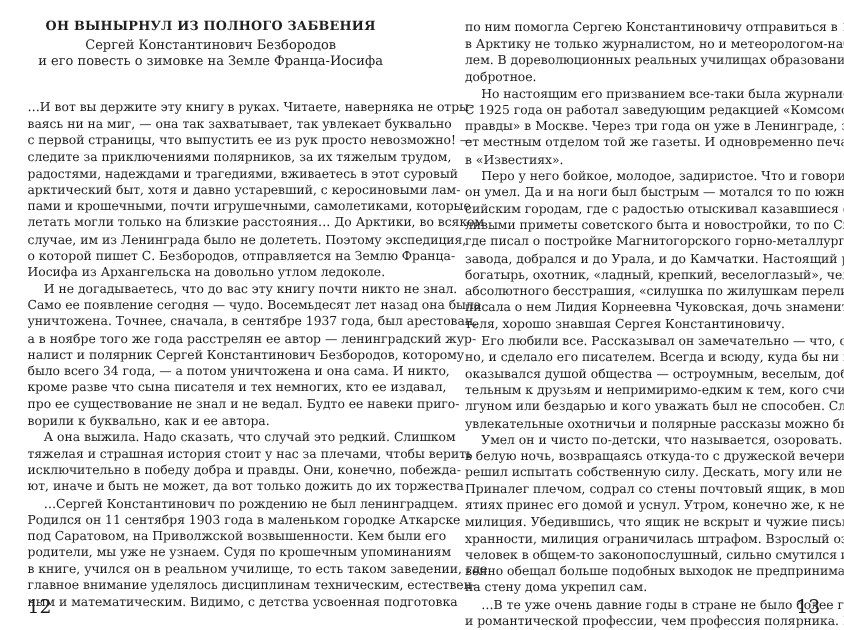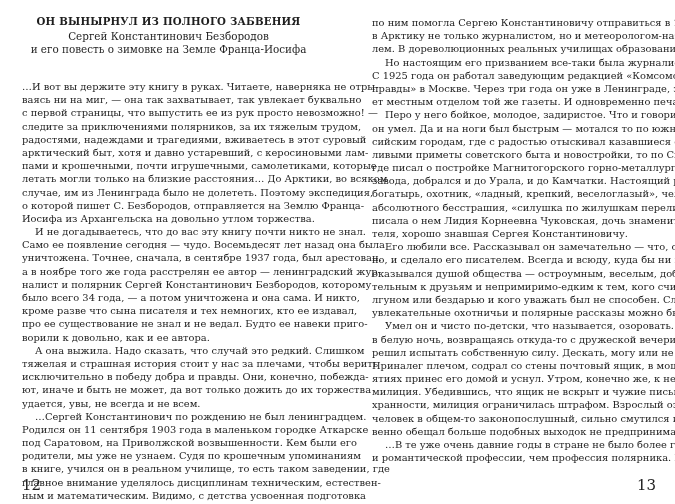--- a/index.html
+++ b/index.html
@@ -35,55 +35,56 @@
       <span class="line">…И вот вы держите эту книгу в руках. Читаете, наверняка не отры-</span>
       <span class="line">ваясь ни на миг, — она так захватывает, так увлекает буквально</span>
       <span class="line">с первой страницы, что выпустить ее из рук просто невозможно! —</span>
       <span class="line">следите за приключениями полярников, за их тяжелым трудом,</span>
       <span class="line">радостями, надеждами и трагедиями, вживаетесь в этот суровый</span>
       <span class="line">арктический быт, хотя и давно устаревший, с керосиновыми лам-</span>
       <span class="line">пами и крошечными, почти игрушечными, самолетиками, которые</span>
       <span class="line">летать могли только на близкие расстояния… До Арктики, во всяком</span>
       <span class="line">случае, им из Ленинграда было не долететь. Поэтому экспедиция,</span>
       <span class="line">о которой пишет С. Безбородов, отправляется на Землю Франца-</span>
-      <span class="line last">Иосифа из Архангельска на довольно утлом торжества.</span>
+      <span class="line last">Иосифа из Архангельска на довольно утлом ледоколе.</span>
       <span class="line indent">И не догадываетесь, что до вас эту книгу почти никто не знал.</span>
       <span class="line">Само ее появление сегодня — чудо. Восемьдесят лет назад она была</span>
       <span class="line">уничтожена. Точнее, сначала, в сентябре 1937 года, был арестован,</span>
       <span class="line">а в ноябре того же года расстрелян ее автор — ленинградский жур-</span>
       <span class="line">налист и полярник Сергей Константинович Безбородов, которому</span>
       <span class="line">было всего 34 года, — а потом уничтожена и она сама. И никто,</span>
       <span class="line">кроме разве что сына писателя и тех немногих, кто ее издавал,</span>
       <span class="line">про ее существование не знал и не ведал. Будто ее навеки приго-</span>
-      <span class="line last">ворили к довольно, как и ее автора.</span>
+      <span class="line last">ворили к буквально, как и ее автора.</span>
       <span class="line indent">А она выжила. Надо сказать, что случай это редкий. Слишком</span>
       <span class="line">тяжелая и страшная история стоит у нас за плечами, чтобы верить</span>
       <span class="line">исключительно в победу добра и правды. Они, конечно, побежда-</span>
       <span class="line">ют, иначе и быть не может, да вот только дожить до их торжества</span>
-      <span class="line last">удается, увы, не всегда и не всем.</span>
       <span class="line indent">…Сергей Константинович по рождению не был ленинградцем.</span>
       <span class="line">Родился он 11 сентября 1903 года в маленьком городке Аткарске</span>
       <span class="line">под Саратовом, на Приволжской возвышенности. Кем были его</span>
       <span class="line">родители, мы уже не узнаем. Судя по крошечным упоминаниям</span>
       <span class="line">в книге, учился он в реальном училище, то есть таком заведении, где</span>
       <span class="line">главное внимание уделялось дисциплинам техническим, естествен-</span>
       <span class="line">ным и математическим. Видимо, с детства усвоенная подготовка</span>
     </div>
   <div class="folio">12</div>
 </div>
 
 <div class="page right">
   <div class="body" id="right-body">
       <span class="line">по ним помогла Сергею Константиновичу отправиться в 1933 году</span>
       <span class="line">в Арктику не только журналистом, но и метеорологом-наблюдате-</span>
       <span class="line">лем. В дореволюционных реальных училищах образование давали</span>
+      <span class="line last">добротное.</span>
       <span class="line indent">Но настоящим его призванием все-таки была журналистика.</span>
       <span class="line">С 1925 года он работал заведующим редакцией «Комсомольской</span>
       <span class="line">правды» в Москве. Через три года он уже в Ленинграде, заведу-</span>
       <span class="line">ет местным отделом той же газеты. И одновременно печатается</span>
+      <span class="line last">в «Известиях».</span>
       <span class="line indent">Перо у него бойкое, молодое, задиристое. Что и говорить — писать</span>
       <span class="line">он умел. Да и на ноги был быстрым — мотался то по южным рос-</span>
       <span class="line">сийским городам, где с радостью отыскивал казавшиеся ему счаст-</span>
       <span class="line">ливыми приметы советского быта и новостройки, то по Сибири,</span>
       <span class="line">где писал о постройке Магнитогорского горно-металлургического</span>
       <span class="line">завода, добрался и до Урала, и до Камчатки. Настоящий русский</span>
       <span class="line">богатырь, охотник, «ладный, крепкий, веселоглазый», человек</span>
       <span class="line">абсолютного бесстрашия, «силушка по жилушкам переливается»,</span>
       <span class="line">писала о нем Лидия Корнеевна Чуковская, дочь знаменитого писа-</span>
       <span class="line last">теля, хорошо знавшая Сергея Константиновичу.</span>
@@ -95,17 +96,18 @@
       <span class="line">увлекательные охотничьи и полярные рассказы можно было с утра</span>
       <span class="line indent">Умел он и чисто по-детски, что называется, озоровать. Однажды</span>
       <span class="line">в белую ночь, возвращаясь откуда-то с дружеской вечеринки, он</span>
       <span class="line">решил испытать собственную силу. Дескать, могу или не могу?</span>
       <span class="line">Приналег плечом, содрал со стены почтовый ящик, в мощных объ-</span>
       <span class="line">ятиях принес его домой и уснул. Утром, конечно же, к нему явилась</span>
       <span class="line">милиция. Убедившись, что ящик не вскрыт и чужие письма в со-</span>
       <span class="line">хранности, милиция ограничилась штрафом. Взрослый озорник,</span>
       <span class="line">человек в общем-то законопослушный, сильно смутился и клят-</span>
       <span class="line">венно обещал больше подобных выходок не предпринимать. Ящик</span>
+      <span class="line last">на стену дома укрепил сам.</span>
       <span class="line indent">…В те уже очень давние годы в стране не было более героической</span>
       <span class="line">и романтической профессии, чем профессия полярника. Позже,</span>
     </div>
   <div class="folio">13</div>
 </div>
 
 </body></html>

